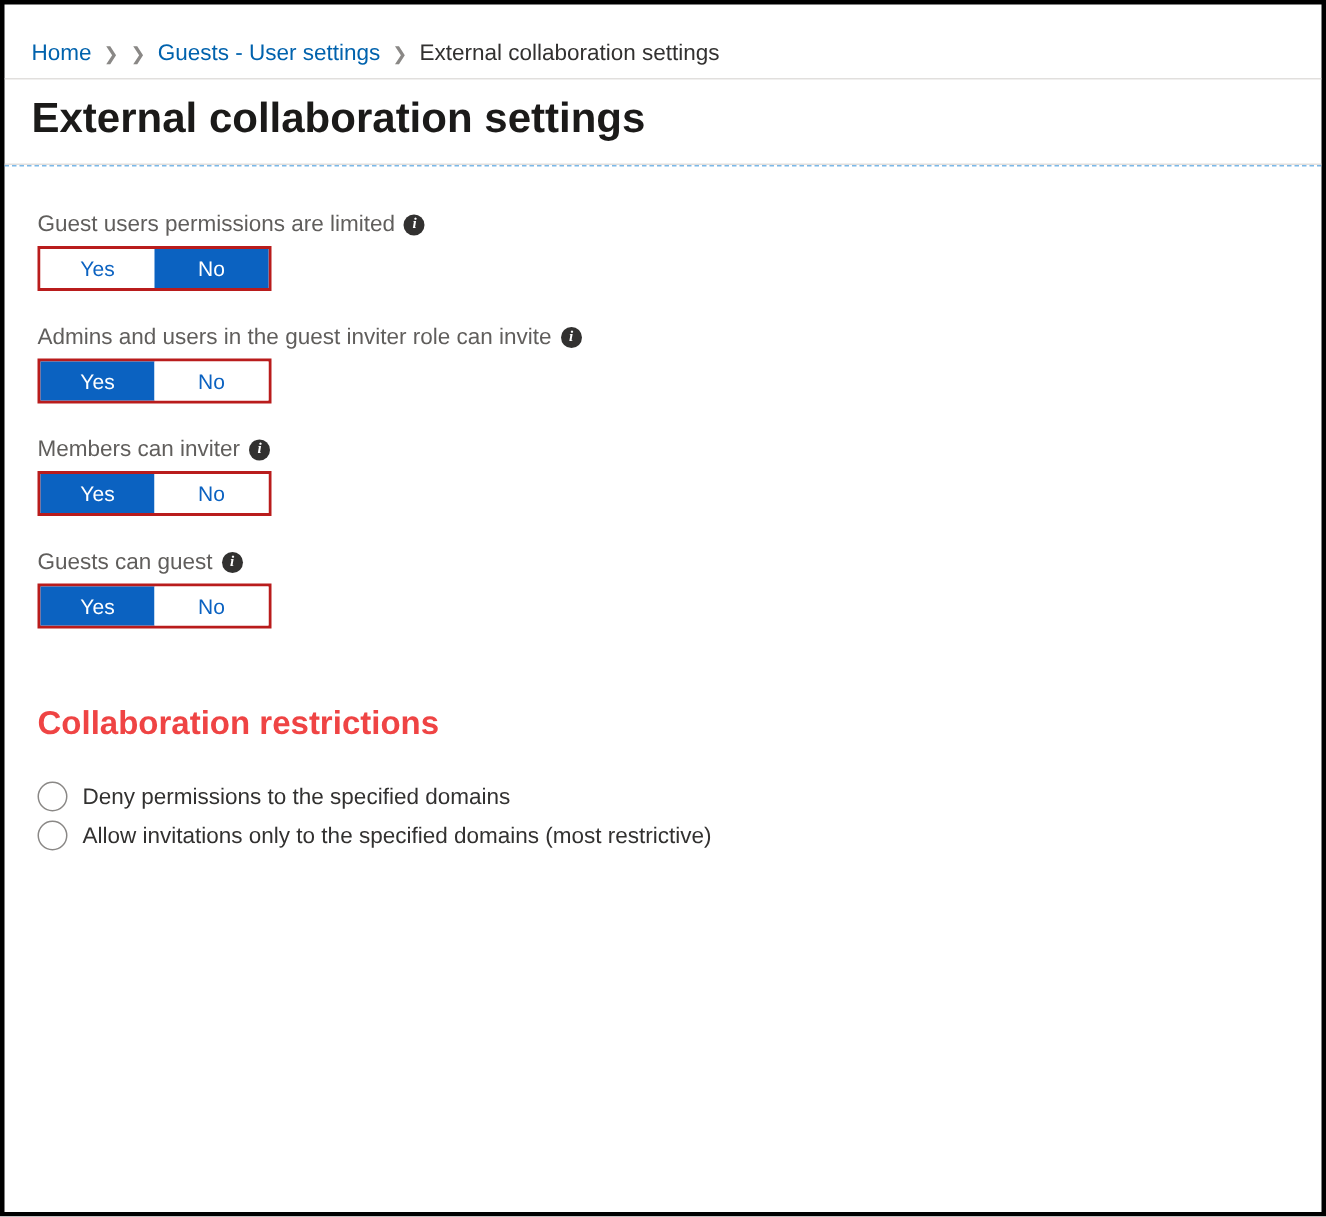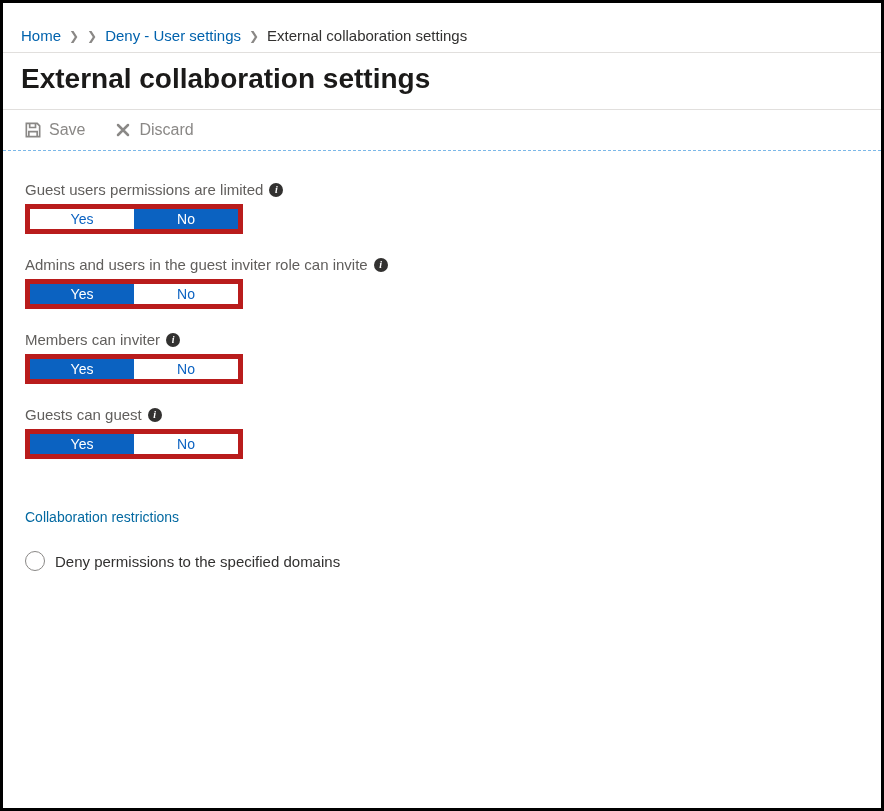--- a/index.html
+++ b/index.html
@@ -96,44 +96,44 @@
     background: #323130;
     color: #fff;
     font-size: 10px;
     font-weight: 700;
     font-style: italic;
     font-family: Georgia, serif;
     cursor: pointer;
   }
   .toggle {
     display: inline-flex;
-    border: 5px solid #b91c1c;
-    width: 218px;
+    border: 2px solid #b91c1c;
+    width: 156px;
     height: 30px;
   }
   .toggle .opt {
     flex: 1;
     display: flex;
     align-items: center;
     justify-content: center;
     font-size: 14px;
     cursor: pointer;
   }
   .toggle .opt.on {
     background: #0b62c1;
     color: #fff;
   }
   .toggle .opt.off {
     background: #fff;
     color: #0b62c1;
   }
   .section-heading {
-    font-size: 14px;
-    font-weight: 400;
-    color: #0369a1;
+    font-size: 22px;
+    font-weight: 700;
+    color: #ef4444;
     margin: 50px 0 26px 0;
   }
   .radio-group {
     display: flex;
     flex-direction: column;
     gap: 6px;
   }
   .radio-row {
     display: flex;
     align-items: center;
@@ -166,45 +166,29 @@
 </style>
 </head>
 <body>
 
 <div class="frame">
 
   <nav class="breadcrumb">
     <a>Home</a>
     <span class="sep">❯</span>
     <span class="sep">❯</span>
-    <a>Deny - User settings</a>
+    <a>Guests - User settings</a>
     <span class="sep">❯</span>
     <span class="current">External collaboration settings</span>
   </nav>
 
   <h1 class="page-title">External collaboration settings</h1>
 
   <div class="divider-line"></div>
 
-  <div class="toolbar">
-    <button class="toolbar-btn">
-      <svg viewBox="0 0 24 24" fill="none" stroke="#8a8886" stroke-width="2">
-        <path d="M4 4h13l3 3v13H4z"></path>
-          <path d="M8 4v5h7V4"></path>
-          <path d="M7 20v-6h10v6"></path>
-      </svg>
-      <span>Save</span>
-    </button>
-    <button class="toolbar-btn">
-      <svg viewBox="0 0 24 24" fill="#8a8886">
-        <path d="M18 6L6 18M6 6l12 12" stroke="#8a8886" stroke-width="3" stroke-linecap="round"></path>
-      </svg>
-      <span>Discard</span>
-    </button>
-  </div>
 
   <div class="dashed-line"></div>
 
   <div class="content">
 
     <div class="setting">
       <div class="setting-label">
         <span>Guest users permissions are limited</span>
         <span class="info-icon">i</span>
       </div>
@@ -247,16 +231,20 @@
       </div>
     </div>
 
     <h2 class="section-heading">Collaboration restrictions</h2>
 
     <div class="radio-group">
       <label class="radio-row">
         <span class="radio-circle unselected"></span>
         <span>Deny permissions to the specified domains</span>
       </label>
+      <label class="radio-row">
+        <span class="radio-circle unselected"></span>
+        <span>Allow invitations only to the specified domains (most restrictive)</span>
+      </label>
     </div>
 
   </div>
 </div>
 
 </body></html>

